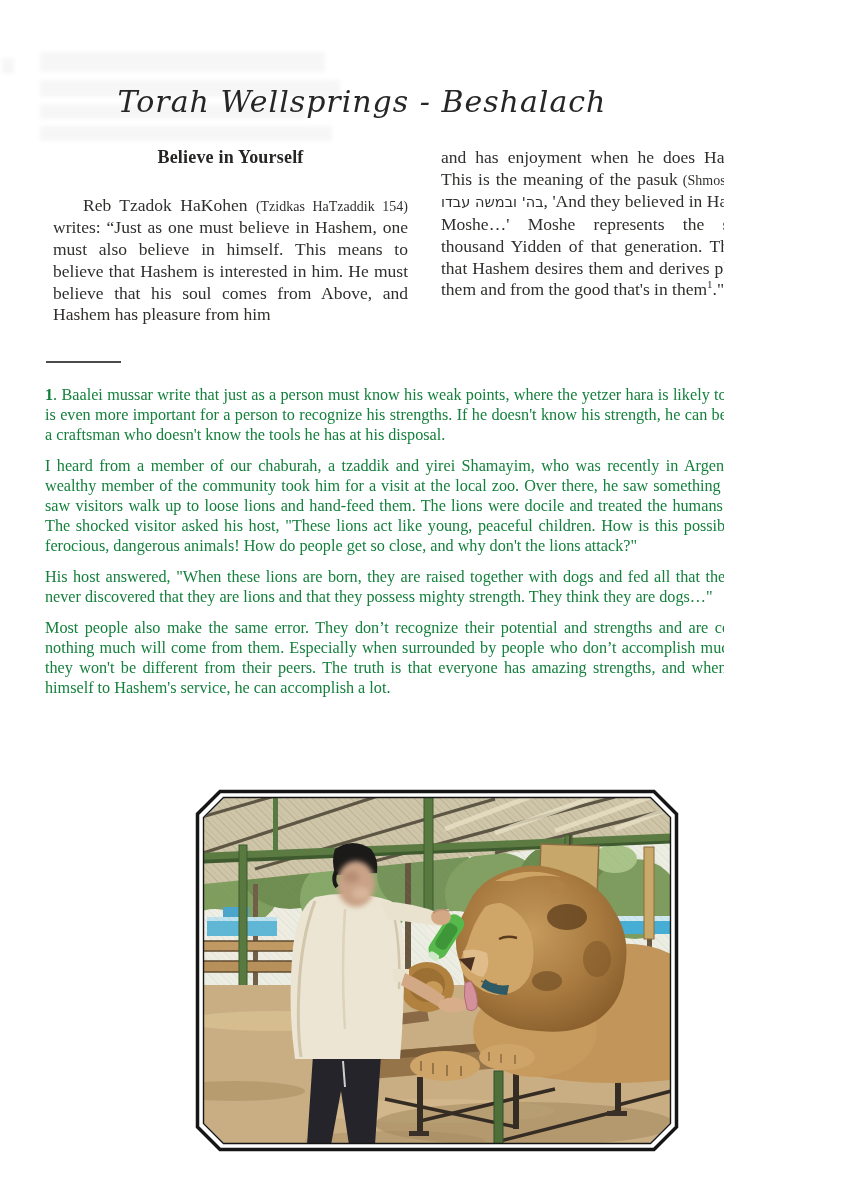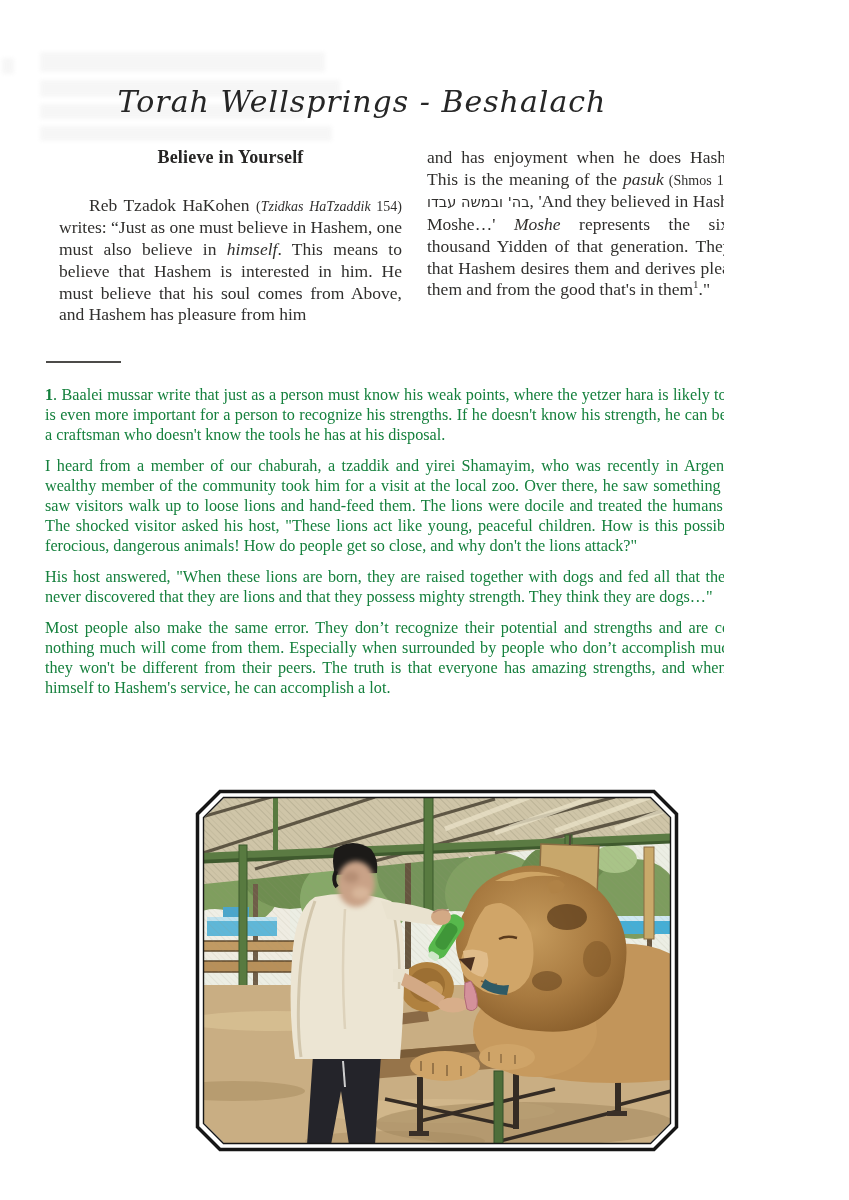--- a/index.html
+++ b/index.html
@@ -2,27 +2,27 @@
 <html><head>
 <meta charset="utf-8">
 <style>
   html,body{margin:0;padding:0;background:#ffffff;}
   .page{position:relative;width:724px;height:1200px;background:#ffffff;overflow:hidden;
         font-family:"Liberation Serif",serif;color:#2e2d2b;border-radius:17px;}
   .ghost{position:absolute;background:#8a8a8a;opacity:.07;filter:blur(2px);border-radius:2px;}
   .title{position:absolute;top:84px;left:0;width:100%;text-align:center;
          font-family:"DejaVu Serif",serif;font-style:italic;font-size:30px;
          letter-spacing:1px;color:#262626;}
-  .columns{position:absolute;top:147px;left:45px;width:767px;display:flex;gap:11px;}
+  .columns{position:absolute;top:147px;left:45px;width:767px;display:flex;gap:25px;}
   .col{width:371px;font-size:17.5px;line-height:21.7px;text-align:justify;color:#302f2d;}
   .col-heading{font-weight:bold;text-align:center;font-size:18px;letter-spacing:.2px;
                margin:0 0 26px 0;color:#262524;}
-  .body-par{margin:14px;text-indent:30px;}
+  .body-par{margin:8px;text-indent:30px;}
   .body-par-r{margin:0;}
-  .it{font-style:italic;}
+  .it{}
   .ref{font-size:14px;}
   .heb{font-family:"DejaVu Sans",sans-serif;font-size:14.5px;}
   .sup{font-size:11px;vertical-align:super;line-height:0;}
   .fn-rule{position:absolute;top:361px;left:46px;width:75px;border-top:2px solid #4c4b49;}
   .footnotes{position:absolute;top:385px;left:45px;width:767px;
              font-size:16.2px;line-height:20px;text-align:justify;color:#15803d;}
   .footnotes p{margin:0 0 11px 0;}
   .fn-marker{font-weight:bold;}
   .photo-fig{position:absolute;left:195px;top:789px;width:484px;height:363px;margin:0;}
   .photo-fig svg{display:block;}

